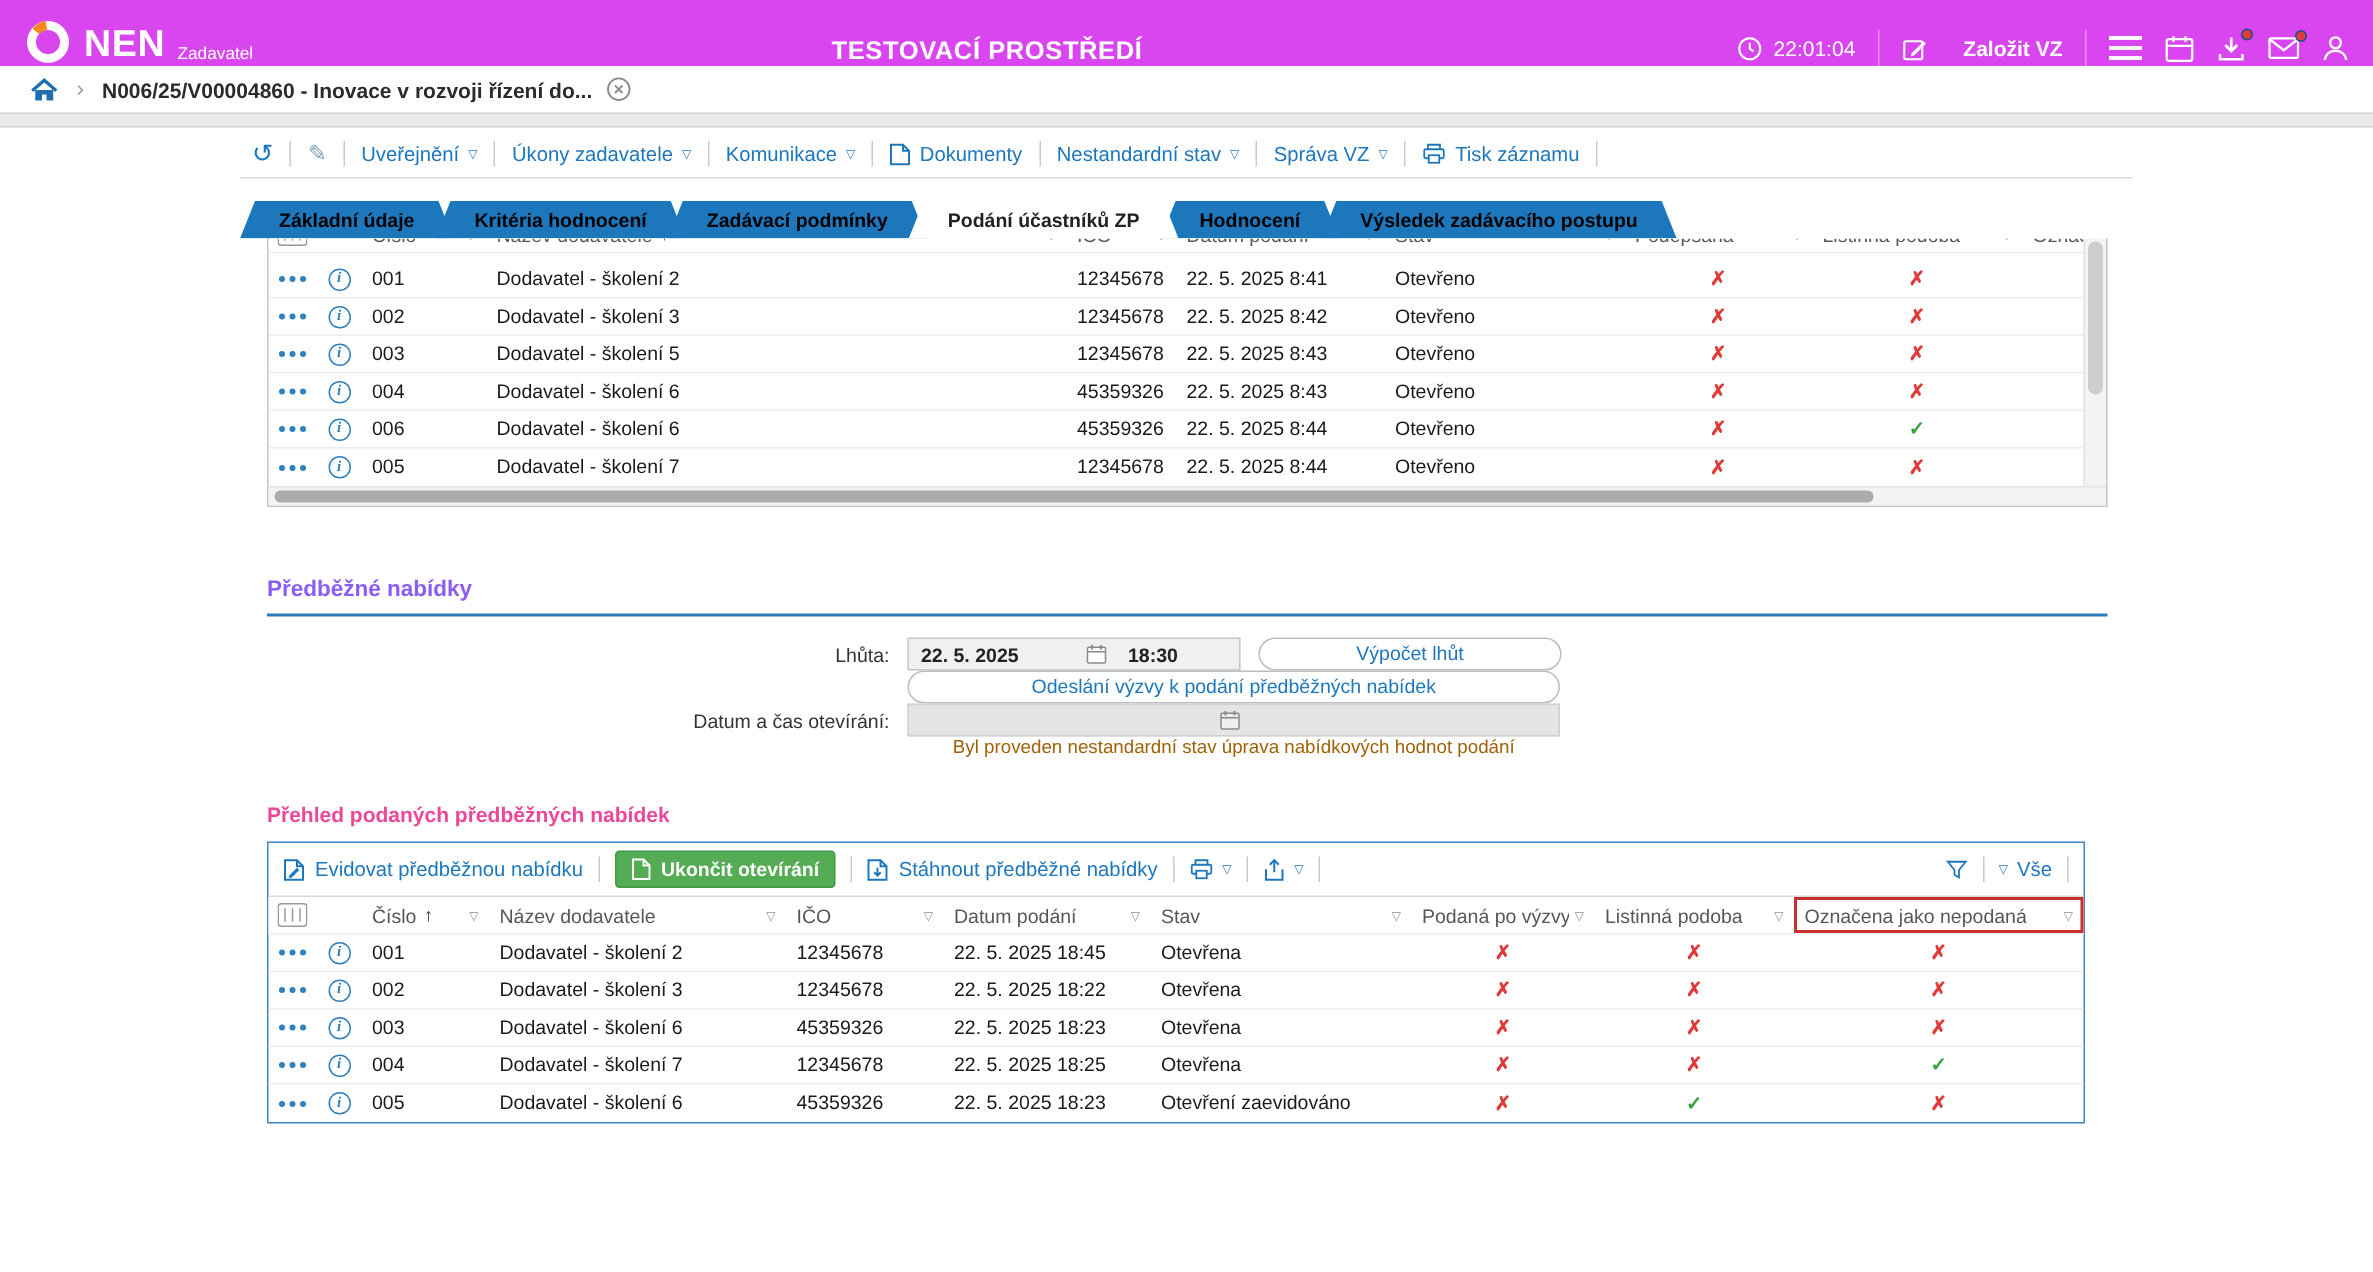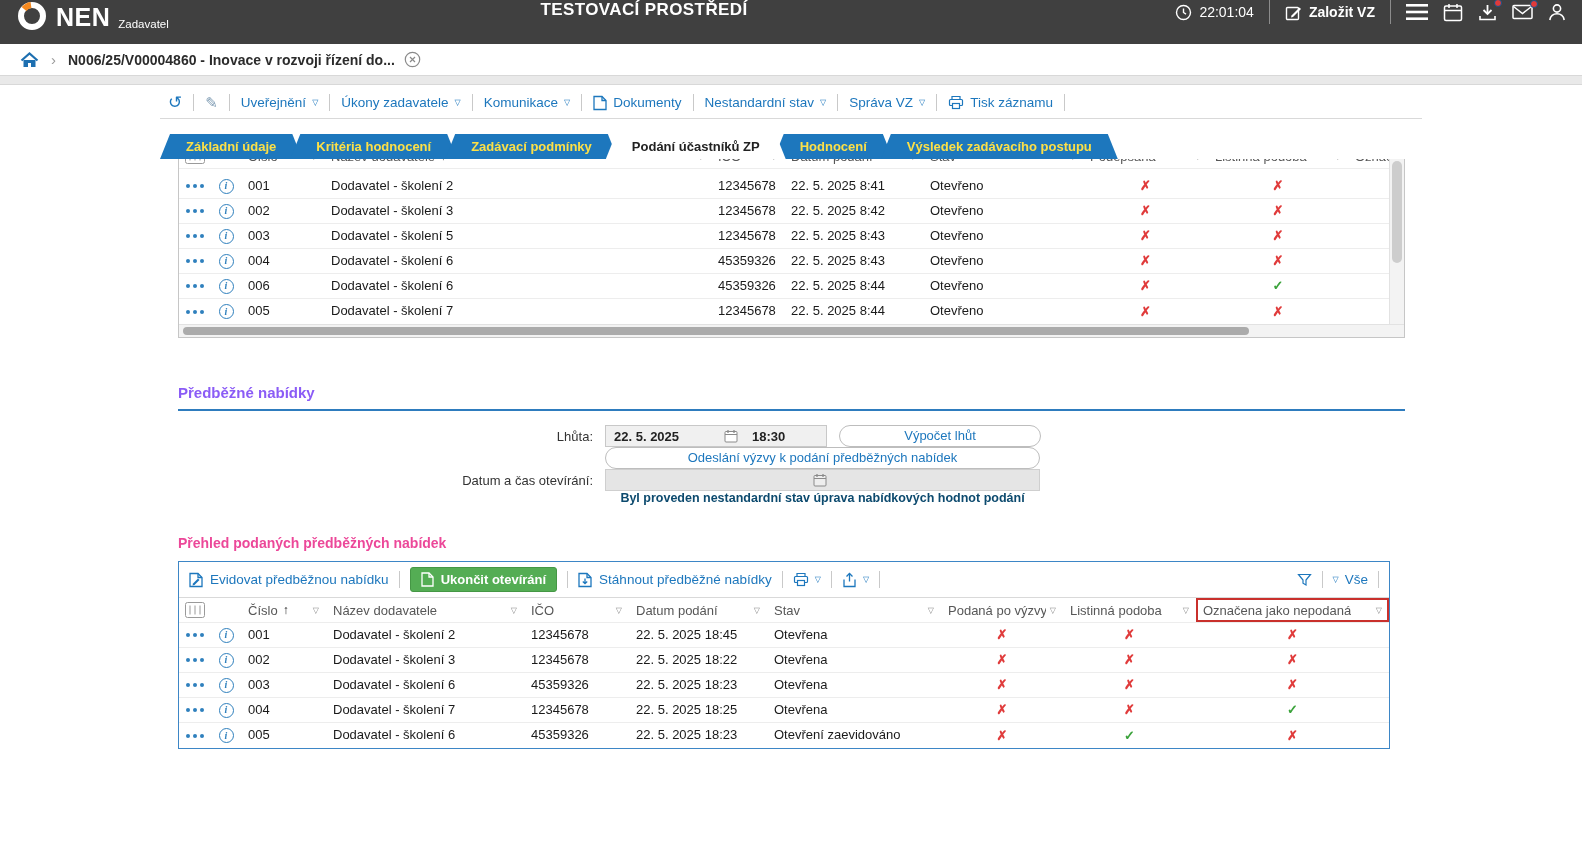--- a/index.html
+++ b/index.html
@@ -1,50 +1,50 @@
 <!DOCTYPE html>
 <html><head>
 <meta charset="utf-8">
 <style>
 *{box-sizing:border-box;margin:0;padding:0}
 body{width:1582px;height:848px;overflow:hidden;background:#fff;font-family:"Liberation Sans",sans-serif;font-size:13px;color:#222}
 svg{display:block}
 [data-interactable="true"]{cursor:pointer}
 
 
-.topbar{height:44px;background:#404040;color:#fff;display:flex;align-items:flex-start;padding:0 16px;position:relative}
+.topbar{height:44px;background:#d946ef;color:#fff;display:flex;align-items:flex-end;padding:0 16px;position:relative}
 .brand{display:flex;align-items:flex-end;gap:8px}
 .brand-name{font-size:25px;font-weight:bold;line-height:30px;letter-spacing:.5px}
 .brand-sub{font-size:11.5px;padding-bottom:2px}
-.env-title{position:absolute;left:644px;transform:translateX(-50%);white-space:nowrap;font-size:17px;font-weight:bold;letter-spacing:.4px}
+.env-title{position:absolute;left:658px;transform:translateX(-50%);white-space:nowrap;font-size:17px;font-weight:bold;letter-spacing:.4px}
 .topbar-right{margin-left:auto;display:flex;align-items:center;gap:15px}
 .vsep{width:1px;height:24px;background:rgba(255,255,255,.4)}
 .clock-group{display:flex;align-items:center;gap:7px;font-size:14px}
-.create-vz{display:flex;align-items:center;gap:7px;font-size:14px;font-weight:bold}
+.create-vz{display:flex;align-items:center;gap:24px;font-size:14px;font-weight:bold}
 .icon-btn{position:relative;display:flex}
 .badge{position:absolute;top:-4px;right:-5px;width:8px;height:8px;border-radius:50%;background:#e03a3a;border:1px solid #0e548e}
 
 
 .breadcrumb-bar{height:31px;display:flex;align-items:center;padding:0 20px;background:#fff}
 .bc-sep{color:#9a9a9a;font-size:15px;margin:0 12px}
 .bc-item{display:flex;align-items:center;gap:9px;font-weight:bold;font-size:14px;color:#2b2b2b}
 .gray-strip{height:10px;background:#e9e9e9;border-top:1px solid #d8d8d8;border-bottom:1px solid #d8d8d8}
 
 
 .record-toolbar-wrap{margin:9px 160px 0;border-bottom:1px solid #d9d9d9;padding-bottom:7px}
 .record-toolbar{display:flex;align-items:center;gap:11px;padding-left:8px;color:#1d77bd;font-size:13.5px}
 .tb-item{display:flex;align-items:center;gap:6px;white-space:nowrap;color:#1d77bd}
 .tb-sep{width:1px;height:17px;background:#c9c9c9;flex:none}
 .dd{font-size:8px;line-height:1;color:#1d77bd}
 .undo-glyph{font-size:17px;line-height:17px;color:#1d77bd}
 .pencil-glyph{font-size:15px;line-height:16px;color:#7f9cb4}
 
 
 .tabs{display:flex;margin:15px 0 0 160px;position:relative;z-index:3}
-.tab{position:relative;height:25px;line-height:25px;padding:0 26px;background:#1d77bd;color:#fde047;font-weight:bold;font-size:13px;white-space:nowrap;clip-path:polygon(10px 0,calc(100% - 10px) 0,100% 100%,0 100%);margin-left:-12px}
+.tab{position:relative;height:25px;line-height:25px;padding:0 26px;background:#1d77bd;color:#000000;font-weight:bold;font-size:13px;white-space:nowrap;clip-path:polygon(10px 0,calc(100% - 10px) 0,100% 100%,0 100%);margin-left:-12px}
 .tab:first-child{margin-left:0}
 .tab.active{background:#fff;color:#222;z-index:2}
 
 
 .thr{display:flex;height:30px;align-items:center;background:#fff;border-bottom:1px solid #e3e3e3;color:#575757}
 .hcell{display:flex;align-items:center;height:100%;padding:0 7px;flex:none;overflow:hidden;white-space:nowrap}
 .hlabel{overflow:hidden;white-space:nowrap}
 .sort-arrow{margin-left:5px;color:#222;font-weight:bold;font-size:12px}
 .filter-dd{margin-left:auto;padding-left:4px;font-size:8px;color:#8d8d8d}
 .trow{display:flex;height:25px;border-bottom:1px solid #ededed;align-items:center;flex-wrap:nowrap}
@@ -100,21 +100,21 @@
 .form-label{width:605px;text-align:right;padding-right:12px;color:#333;flex:none}
 .date-group{display:flex;align-items:center;width:222px;height:22px;border:1px solid #c8c8c8;background:#f0f0f0;font-weight:bold}
 .date-part{width:118px;padding-left:8px}
 .time-part{padding-left:14px;flex:1}
 .pill-btn{height:22px;border:1px solid #bdbdbd;border-radius:11px;background:#fff;color:#1d77bd;font-size:13px;font-family:inherit;line-height:20px;padding:0 10px;text-align:center;white-space:nowrap;overflow:hidden}
 .calc-btn{width:202px;margin-left:12px}
 .send-btn{width:435px}
 .disabled-field{width:435px;height:22px;background:#e5e5e5;border:1px solid #cfcfcf;position:relative}
 .disabled-field svg{position:absolute;left:207px;top:3px}
 .warning-wrap{width:435px;display:flex;justify-content:center}
-.warning{white-space:nowrap;color:#0c4a6e;font-weight:bold;font-size:12.5px}
+.warning{white-space:nowrap;color:#a16207;font-weight:normal;font-size:12.5px}
 .overview-title{margin:30px 0 0 178px;font-size:14px;font-weight:bold;color:#ec4899}
 
 
 .t2-panel{margin:10px 0 24px 178px;width:1212px;border:1px solid #3d86c6;background:#fff}
 .t2-toolbar{display:flex;align-items:center;gap:10px;padding:5px 10px;color:#1d77bd;font-size:13.5px}
 .t2-toolbar-right{margin-left:auto;display:flex;align-items:center;gap:10px}
 .green-btn{display:flex;align-items:center;gap:7px;background:#54ad54;border:1px solid #459745;border-radius:3px;color:#fff;font-weight:bold;font-size:13px;padding:4px 10px;font-family:inherit}
 .t2-panel .thead{border-top:1px solid #d9d9d9}
 </style>
 </head>

